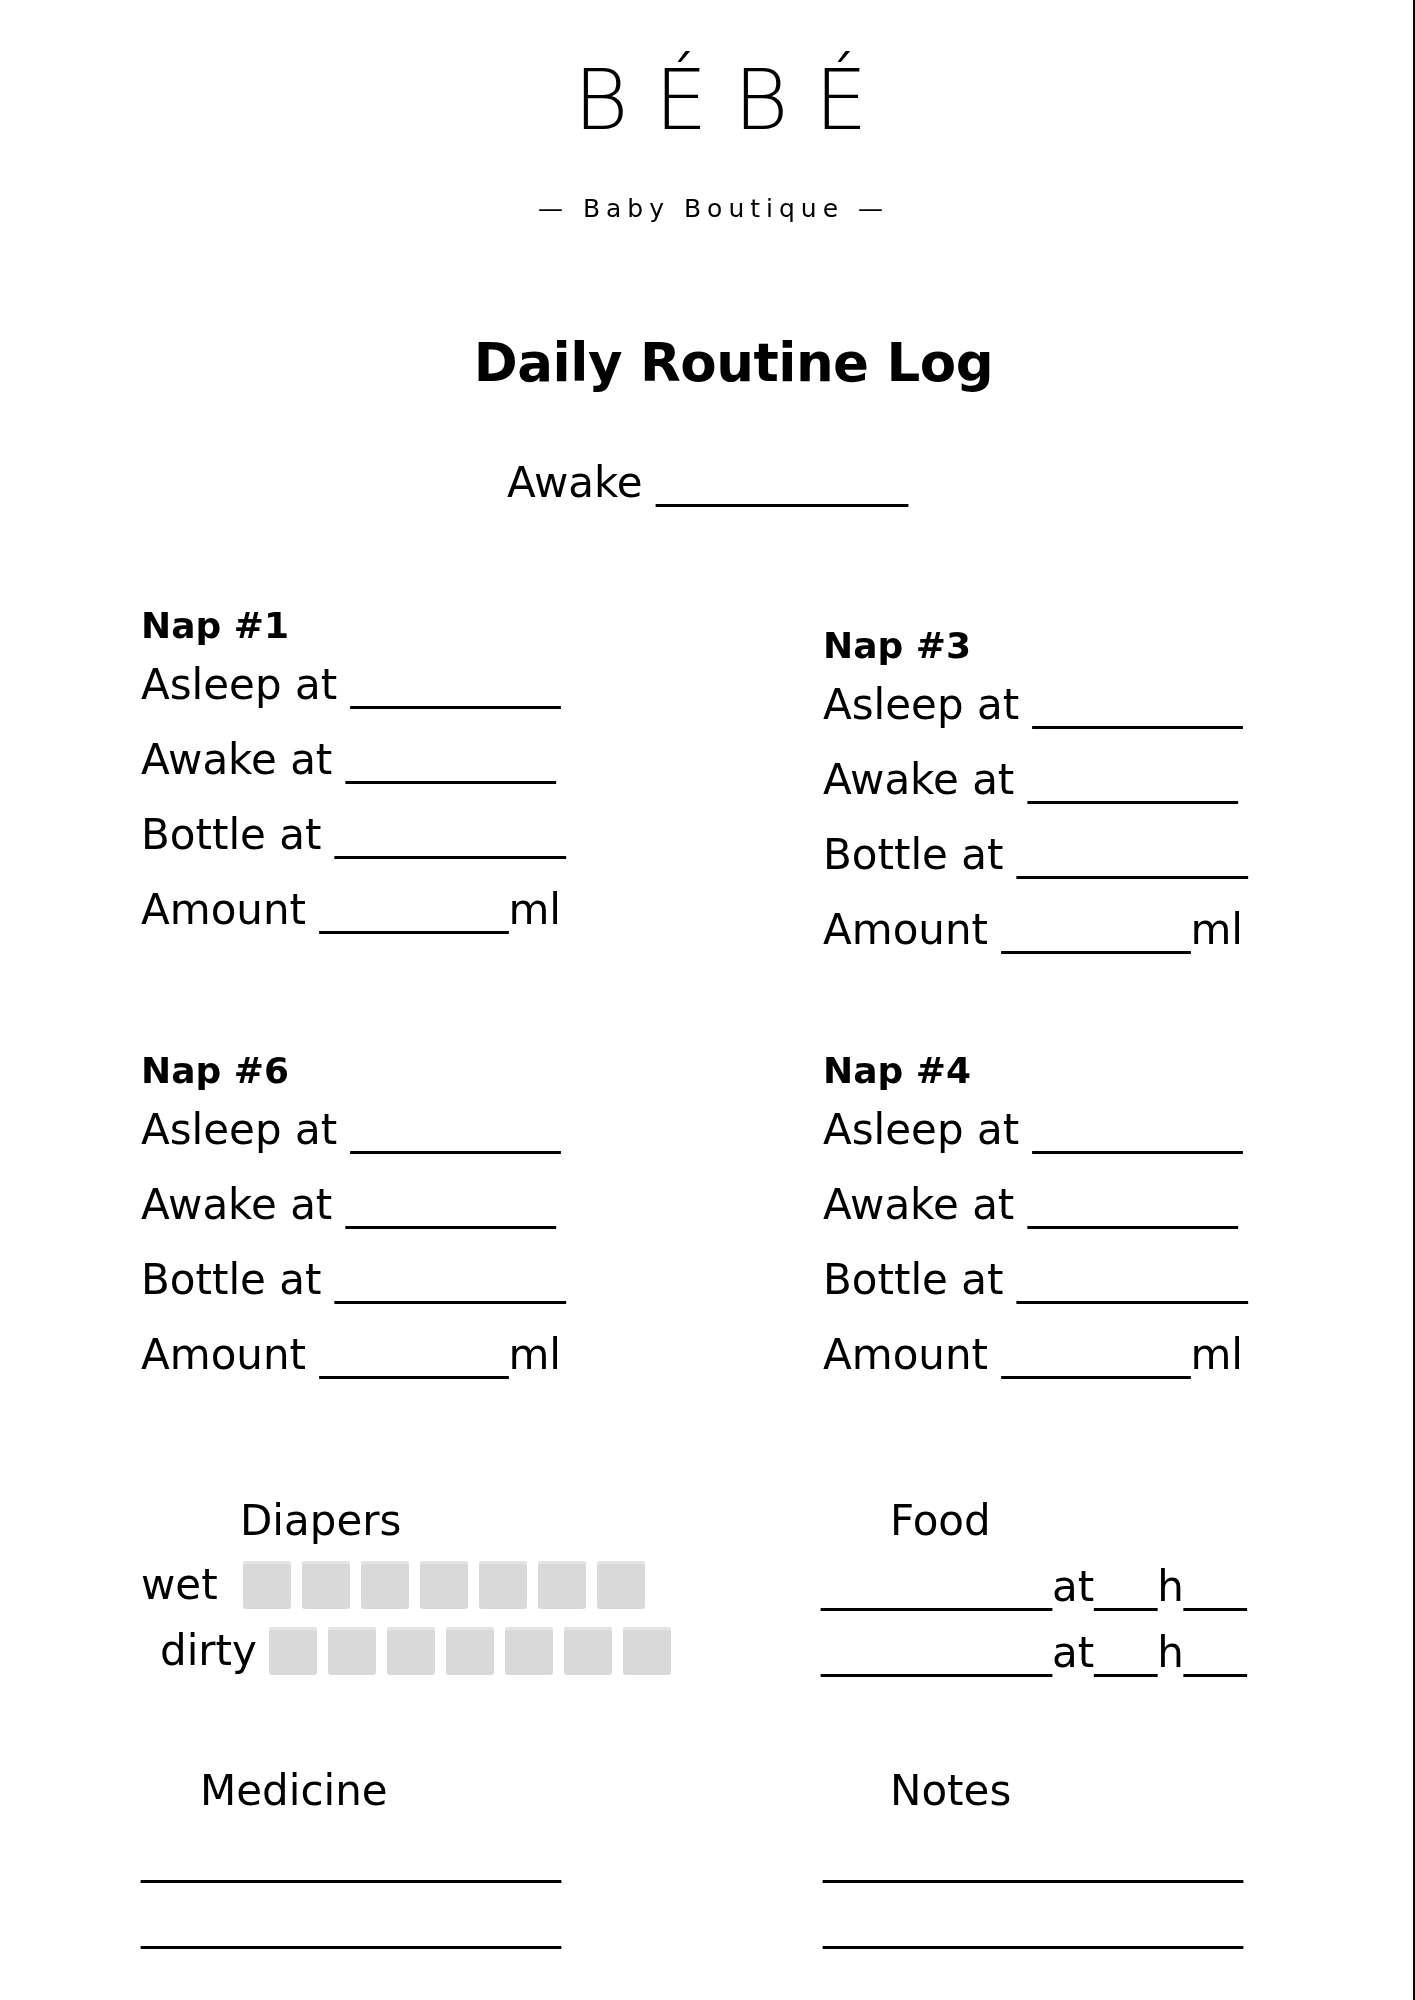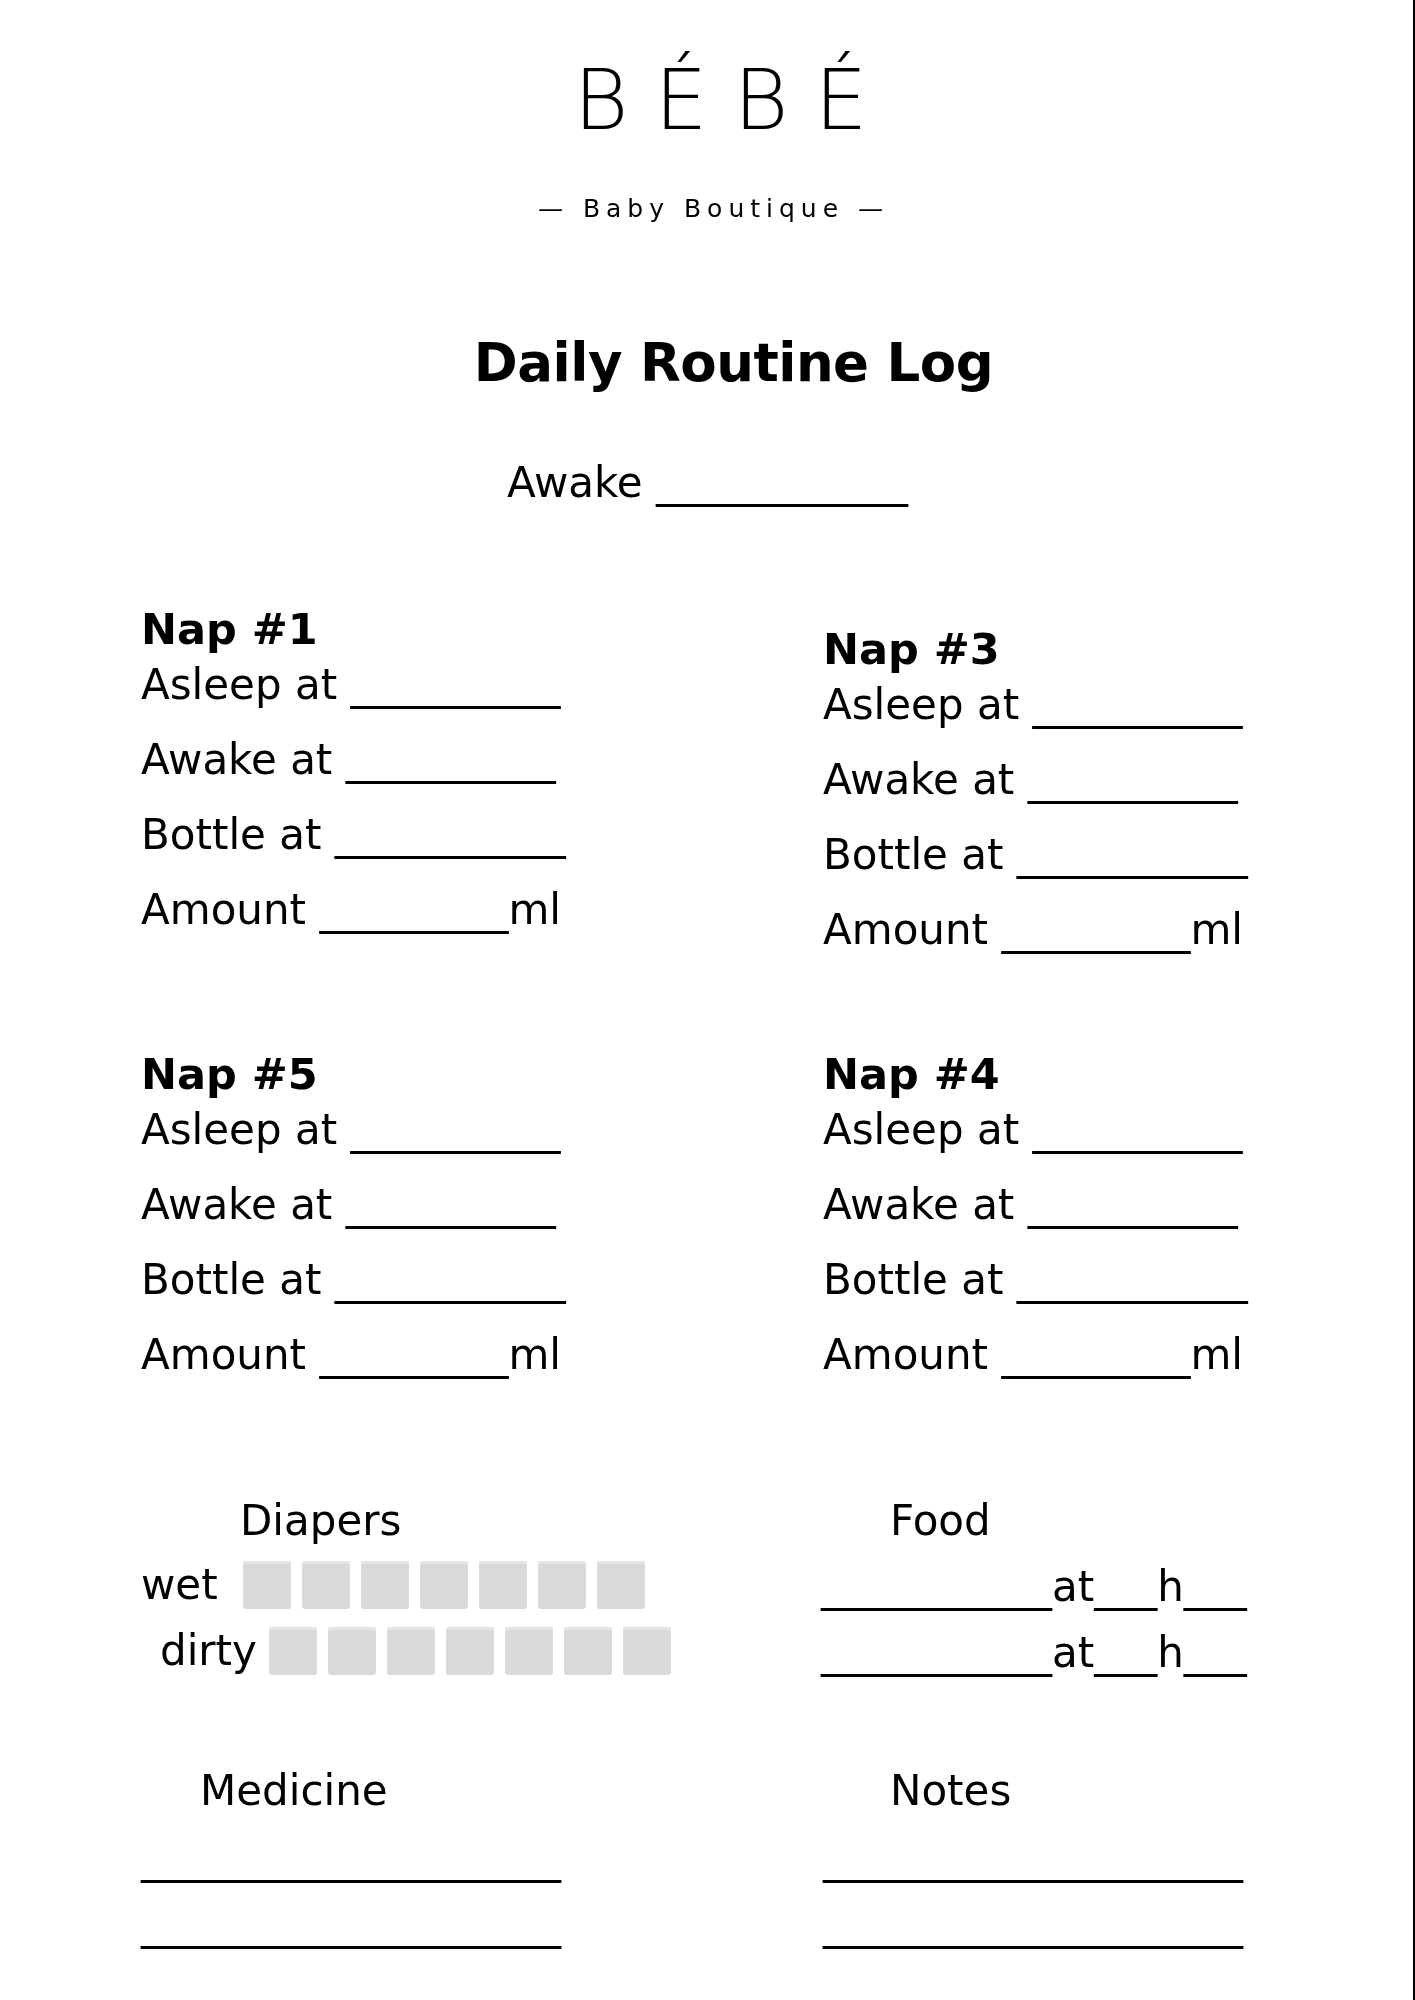--- a/index.html
+++ b/index.html
@@ -21,21 +21,21 @@
       position: absolute; left: 0; width: 1415px; text-align: center; top: 336px;
       font-family: "DejaVu Sans", sans-serif; font-weight: bold; font-size: 53px; line-height: 1;
       letter-spacing: -0.5px;
       margin-left: 26px;
     }
     .date {
       position: absolute; left: 0; width: 1415px; text-align: center; top: 462px;
       font-size: 42px; line-height: 1;
     }
     .nap { position: absolute; width: 480px; }
-    .nap-title { font-weight: bold; font-size: 43px; line-height: 1; height: 56px; }
+    .nap-title { font-weight: bold; font-size: 36px; line-height: 1; height: 56px; }
     .nap-line { font-size: 42px; line-height: 1; height: 75px; white-space: nowrap; }
     .nap .nap-line:first-of-type { margin-top: 20px; }
     .section-title {
       position: absolute; font-weight: normal; font-size: 42px; line-height: 1; 
     }
     .diaper-row { position: absolute; display: flex; align-items: center; }
     .diaper-label { font-size: 42px; line-height: 1; margin-right: 20px; }
     .box {
       width: 48px; height: 48px; background: #d9d9d9; border-radius: 3px; margin-right: 11px;
       box-shadow: inset 0 3px 0 #e4e4e4;
@@ -67,21 +67,21 @@
 
 <div class="nap" style="left:823px; top:608px;margin-top:20px;">
   <div class="nap-title">Nap #3</div>
   <div class="nap-line">Asleep at __________</div>
   <div class="nap-line">Awake at __________</div>
   <div class="nap-line">Bottle at ___________</div>
   <div class="nap-line">Amount _________ml</div>
 </div>
 
 <div class="nap" style="left:141px; top:1053px;">
-  <div class="nap-title">Nap #5</div>
+  <div class="nap-title">Nap #6</div>
   <div class="nap-line">Asleep at __________</div>
   <div class="nap-line">Awake at __________</div>
   <div class="nap-line">Bottle at ___________</div>
   <div class="nap-line">Amount _________ml</div>
 </div>
 
 <div class="nap" style="left:823px; top:1053px;">
   <div class="nap-title">Nap #4</div>
   <div class="nap-line">Asleep at __________</div>
   <div class="nap-line">Awake at __________</div>

